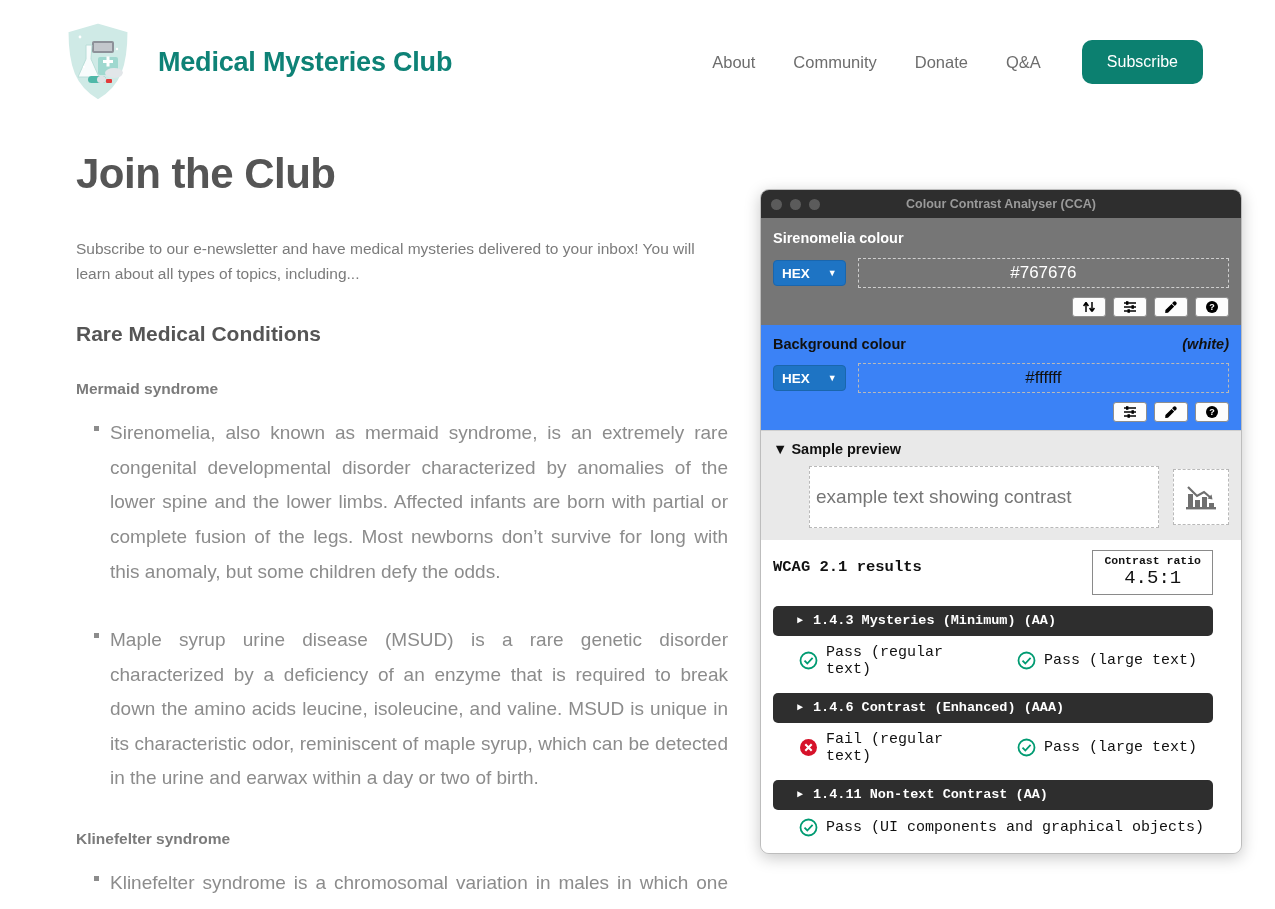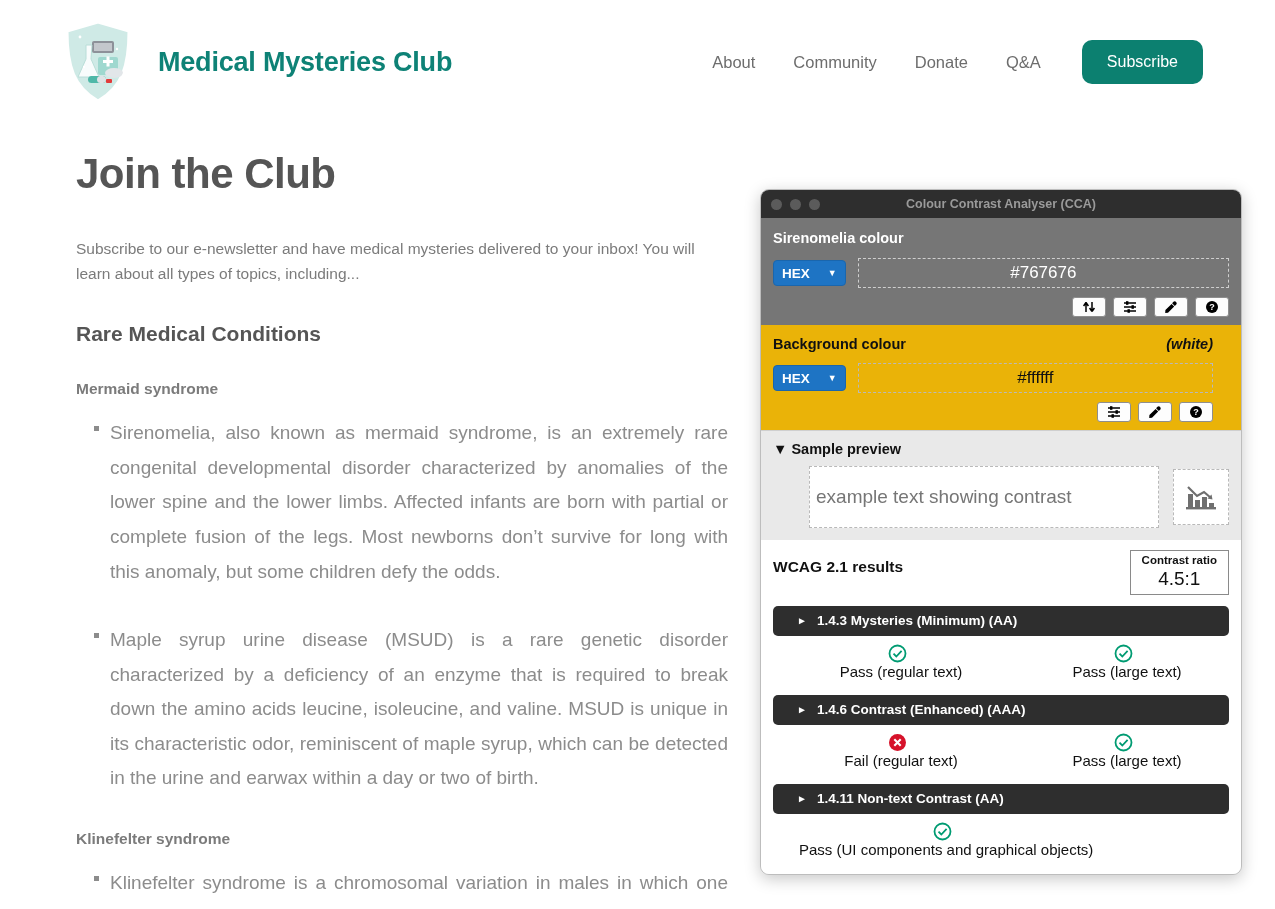--- a/index.html
+++ b/index.html
@@ -99,21 +99,21 @@
   }
   .tl { width: 11px; height: 11px; border-radius: 50%; background: #5b5b5b; margin-right: 8px; }
   .cca-title {
     position: absolute; left: 0; right: 0; text-align: center;
     color: #9a9a9a; font-size: 12.5px; font-weight: 700;
     pointer-events: none;
   }
 
   .fg-section { background: #767676; padding: 12px 12px 8px 12px; }
   .sec-label-light { color: #ffffff; font-size: 14.5px; font-weight: 700; margin-bottom: 12px; }
-  .bg-section { background: #eab308; padding: 11px 28px 8px 12px; }
+  .bg-section { background: #3b82f6; padding: 11px 12px 8px 12px; }
   .sec-label-dark { color: #111111; font-size: 14.5px; font-weight: 700; }
   .bg-head { display: flex; align-items: baseline; justify-content: space-between; margin-bottom: 11px; }
   .white-note { font-size: 14.5px; font-style: italic; font-weight: 700; color: #111; }
 
   .color-row { display: flex; align-items: center; }
   .hex-select {
     background: #1e74c4; color: #ffffff; border: 1px solid #1a66ad;
     border-radius: 4px; font-size: 13.5px; font-weight: 700;
     height: 26px; padding: 0 8px; display: flex; align-items: center;
     gap: 18px; cursor: pointer; min-width: 72px; justify-content: space-between;
@@ -142,38 +142,38 @@
   .sample-text-box {
     flex: 1; height: 62px; background: #ffffff; border: 1px dashed #b9b9b9;
     display: flex; align-items: center; padding-left: 6px;
     color: #767676; font-size: 19px;
   }
   .sample-img-box {
     width: 56px; height: 56px; background: #ffffff; border: 1px dashed #b9b9b9;
     display: flex; align-items: center; justify-content: center;
   }
 
-  .results-section { background: #ffffff; padding: 10px 12px 12px 12px; }
+  .results-section { background: #ffffff; padding: 10px 28px 12px 12px; font-family: Liberation Mono, monospace; }
   .results-head { display: flex; align-items: flex-start; justify-content: space-between; }
   .results-title { font-size: 15.5px; font-weight: 700; color: #111; padding-top: 8px; }
   .ratio-box {
     border: 1px solid #8a8a8a; background: #fff; text-align: center;
     padding: 3px 11px 4px 11px; min-width: 92px;
   }
   .ratio-label { font-size: 11.5px; font-weight: 700; color: #111; line-height: 1.2; }
   .ratio-value { font-size: 19px; color: #111; line-height: 1.15; }
 
   .criterion {
     background: #2e2e2e; color: #ffffff; border-radius: 5px;
     height: 30px; display: flex; align-items: center; padding-left: 24px;
     font-size: 13.5px; font-weight: 700; margin-top: 11px; cursor: pointer;
   }
   .criterion .tri { font-size: 10px; margin-right: 10px; }
   .result-line { display: flex; align-items: center; padding: 8px 0 4px 26px; }
-  .result-item { display: flex; align-items: center; font-size: 15px; color: #111; flex-direction: column; }
+  .result-item { display: flex; align-items: center; font-size: 15px; color: #111; }
   .result-item.second { margin-left: 22px; width: 230px; }
   .result-item.first { width: 230px; }
   .result-item .ico { margin-right: 8px; display:flex; }
 </style>
 </head>
 <body>
 
 <div class="page">
 
   <div class="site-header">

